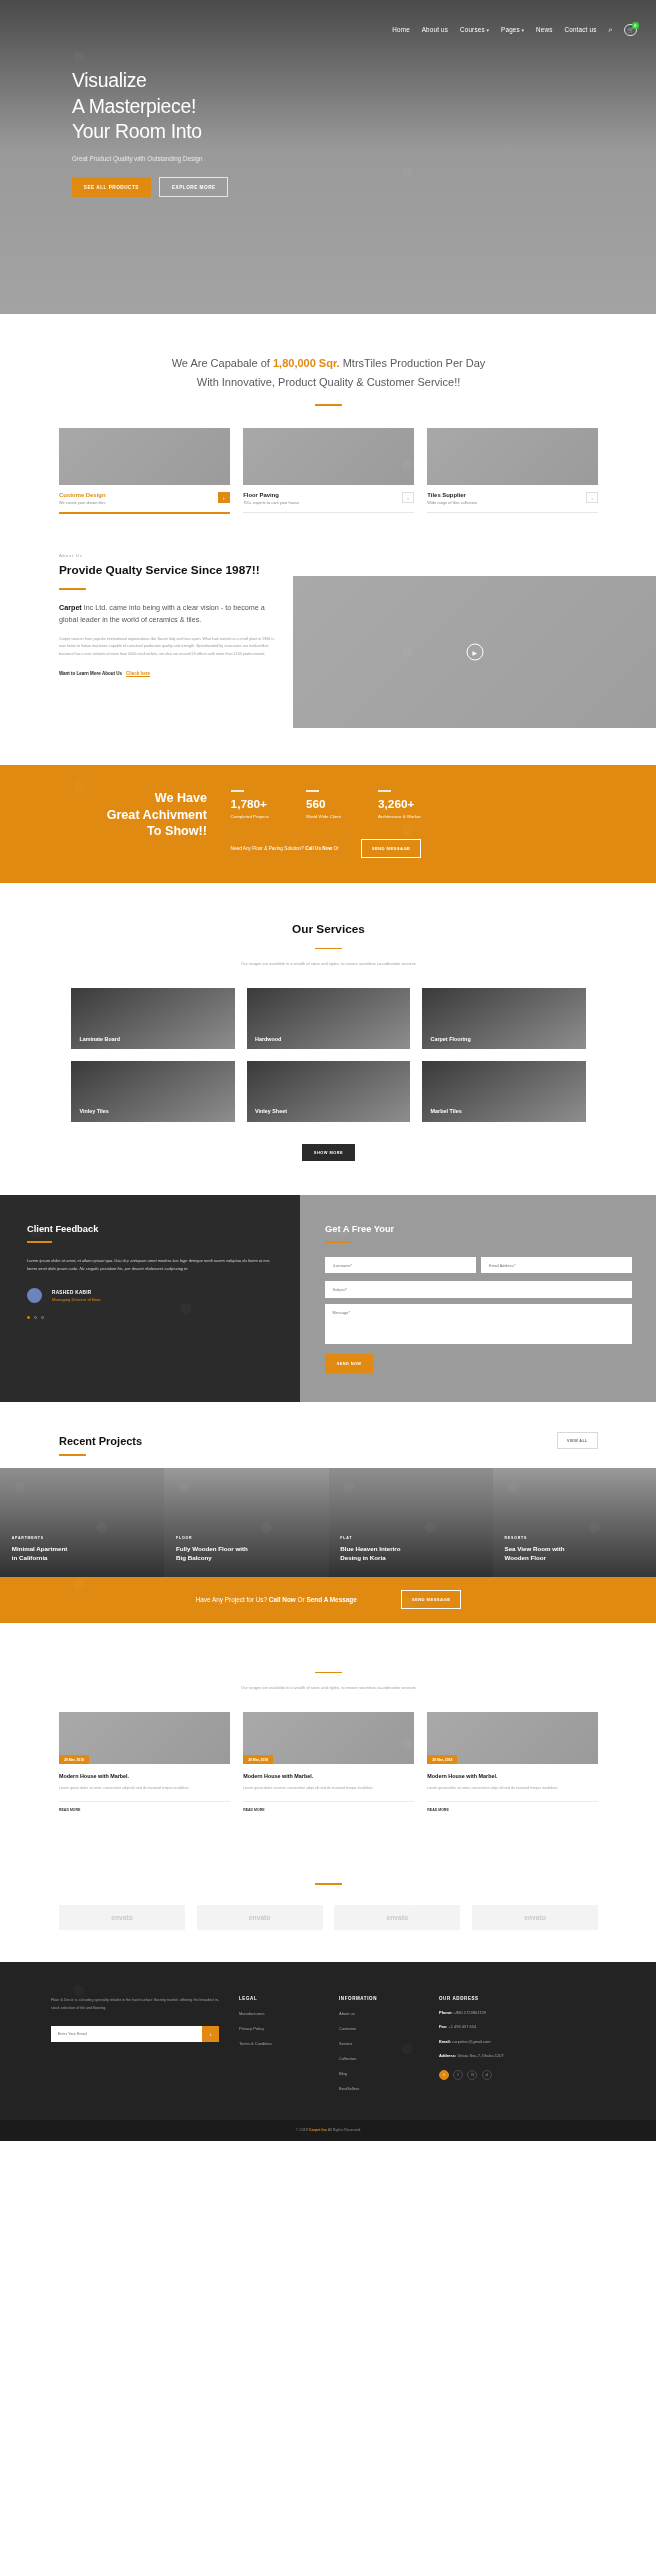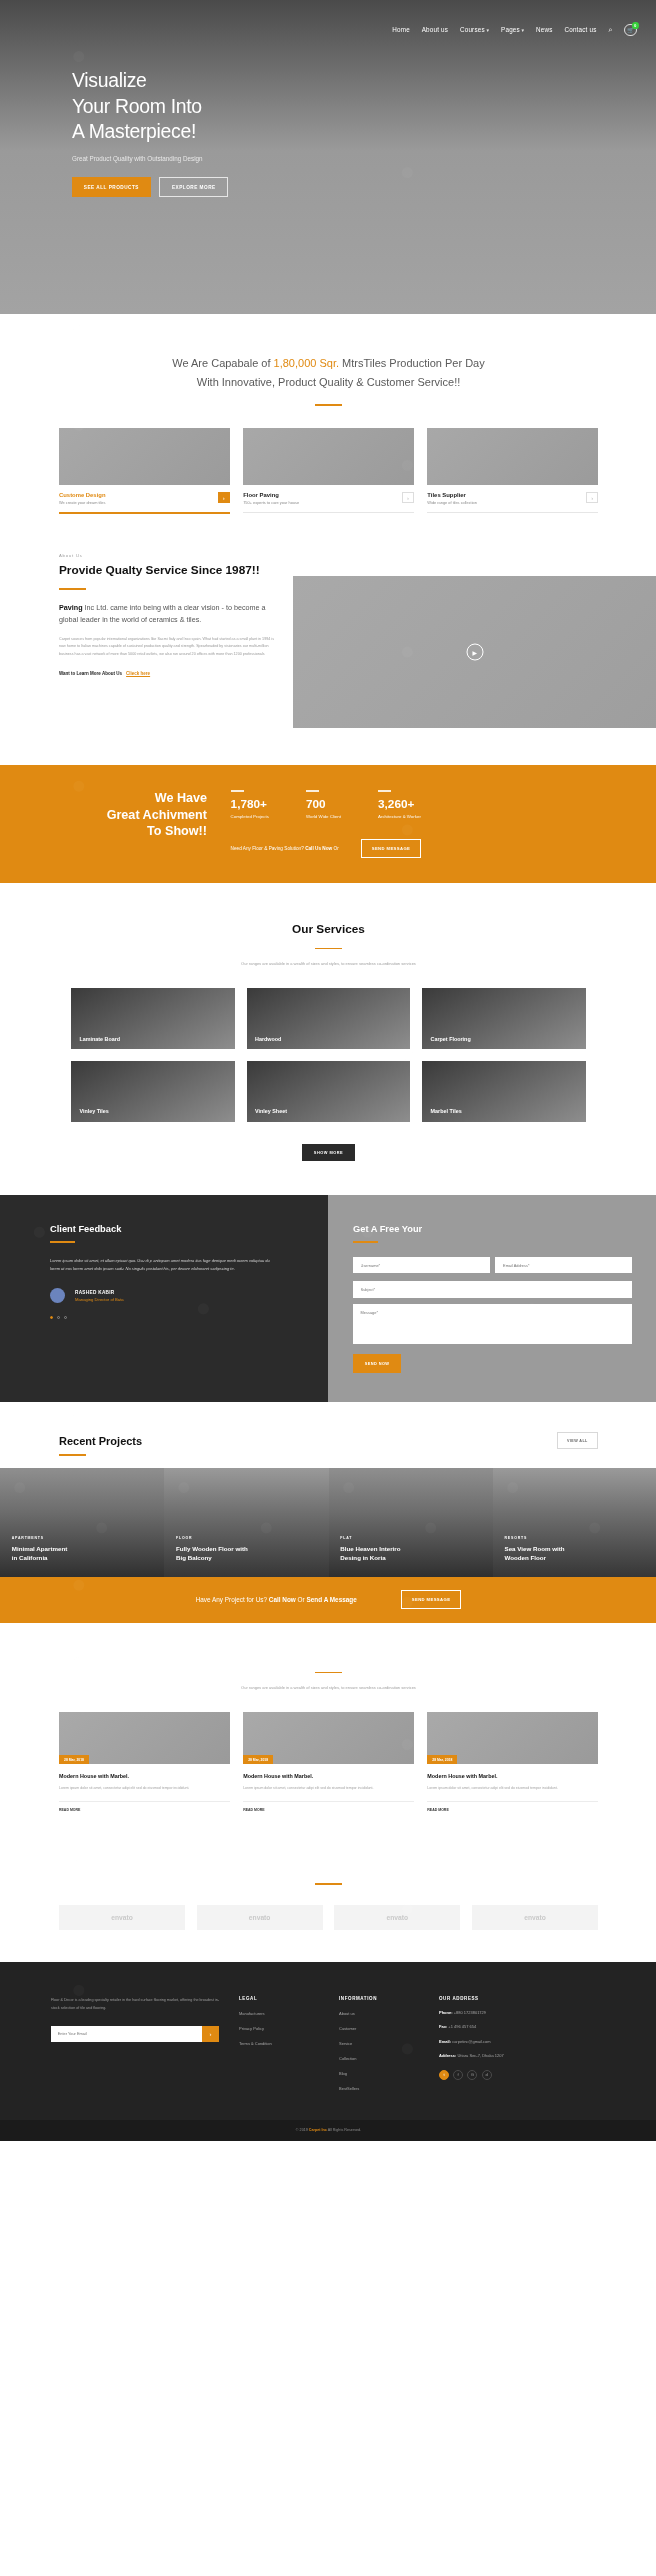--- a/index.html
+++ b/index.html
@@ -51,21 +51,21 @@
   }
   .btn-orange{ background:#e08a12; }
   .btn-ghost{ background:transparent; border:0.8px solid rgba(255,255,255,.75); }
 
   
   .cap{ padding:40px 0 0; text-align:center; }
   .cap h2{
     font-size:11px; font-weight:400; color:#5a5a5a; line-height:1.75;
     max-width:337px; margin:0 auto;
   }
-  .cap h2 b{ color:#e08a12; font-weight:400; }
+  .cap h2 b{ color:#e08a12; font-weight:700; }
   .rule{ width:27px; height:1.7px; background:#e08a12; margin:11.8px auto 0; }
 
   
   .features{ display:flex; gap:13.5px; padding:22px 59px 0; }
   .feat{ flex:1; }
   .feat-img{ height:57px; background:linear-gradient(135deg,#a8a8a8,#9b9b9b); }
   .feat-row{ display:flex; align-items:flex-start; justify-content:space-between; padding:6.7px 0 0; }
   .feat-t{ font-size:5.9px; font-weight:bold; color:#1c1c1c; }
   .feat-t.active{ color:#e08a12; }
   .feat-d{ font-size:3.9px; color:#8a8a8a; margin-top:2.5px; }
@@ -120,21 +120,21 @@
     background:linear-gradient(150deg,#3a3a3a 0%,#8e8e8e 100%);
   }
   .svc span{ position:absolute; left:8.4px; bottom:7.6px; font-size:5.4px; font-weight:bold; }
   .btn-dark{
     margin:22px auto 0; display:block; background:#2b2b2b; color:#fff;
     font-size:3.9px; font-weight:bold; letter-spacing:0.5px; padding:5.9px 11.8px; border:none; cursor:pointer;
   }
 
   
   .fq{ display:flex; }
-  .fb{ width:328px; background:#2b2b2b; color:#fff; padding:29px 50px; }
+  .fb{ width:300px; background:#2b2b2b; color:#fff; padding:29px 27px; }
   .fb h3{ font-size:9.3px; font-weight:bold; }
   .rule-l{ width:25px; height:1.7px; background:#e08a12; margin-top:7.6px; }
   .fb-q{ font-size:4px; font-style:italic; line-height:2.1; color:#d6d6d6; margin-top:13.5px; }
   .fb-who{ display:flex; align-items:center; gap:10px; margin-top:15px; }
   .avatar{ width:15px; height:15px; border-radius:50%; background:#6b84bd; }
   .fb-n{ font-size:4.7px; font-weight:bold; letter-spacing:0.3px; }
   .fb-r{ font-size:4.2px; color:#e08a12; margin-top:2.5px; }
   .dots{ display:flex; gap:3.4px; margin-top:12.6px; }
   .dot{ width:3.4px; height:3.4px; border-radius:50%; border:0.8px solid #888; cursor:pointer; }
   .dot.on{ background:#e08a12; border-color:#e08a12; }
@@ -214,22 +214,22 @@
     <a><span>Courses</span><span class="caret">▾</span></a>
     <a><span>Pages</span><span class="caret">▾</span></a>
     <a>News</a>
     <a>Contact us</a>
     <span class="nav-search">⌕</span>
     <span class="cart">🛒<span class="cart-badge">0</span></span>
   </nav>
   <div class="hero-body">
     <h1 class="hero-title">
       <div>Visualize</div>
+      <div>A Masterpiece!</div>
       <div>Your Room Into</div>
-      <div>A Masterpiece!</div>
     </h1>
     <p class="hero-sub">Great Product Quality with Outstanding Design</p>
     <div class="hero-btns">
       <button class="btn btn-orange">SEE ALL PRODUCTS</button>
       <button class="btn btn-ghost">EXPLORE MORE</button>
     </div>
   </div>
 </section>
 
 <section class="cap wm">
@@ -271,21 +271,21 @@
     </div>
     <div class="feat-line"></div>
   </div>
 </section>
 
 <section class="about wm">
   <div class="about-l">
     <div class="kicker">About Us</div>
     <h2>Provide Qualty Service Since 1987!!</h2>
     <div class="rule" style="margin:10px 0 0"></div>
-    <p class="about-lead"><b>Paving</b><span> Inc Ltd. came into being with a clear vision - to become a global leader in the world of ceramics &amp; tiles.</span></p>
+    <p class="about-lead"><b>Carpet</b><span> Inc Ltd. came into being with a clear vision - to become a global leader in the world of ceramics &amp; tiles.</span></p>
     <p class="about-p">Carpet sources from popular international organizations like Sacmi Italy and Inco spain. What had started as a small plant in 1994 is now home to Italian machines capable of sustained production quality and strength. Spearheaded by visionaries our multi-million business has a vast network of more than 5000 retail outlets, we also run around 20 offices with more than 1200 professionals</p>
     <div class="about-more"><span>Want to Learn More About Us</span><a>Clieck here</a></div>
   </div>
   <div class="about-r">
     <div class="play">▶</div>
   </div>
 </section>
 
 <section class="achieve wm">
   <div class="ach-l">
@@ -295,21 +295,21 @@
   </div>
   <div class="ach-r">
     <div class="ach-stats">
       <div>
         <div class="stat-bar"></div>
         <div class="stat-n">1,780+</div>
         <div class="stat-l">Completed Projects</div>
       </div>
       <div>
         <div class="stat-bar"></div>
-        <div class="stat-n">700</div>
+        <div class="stat-n">560</div>
         <div class="stat-l">World Wide Client</div>
       </div>
       <div>
         <div class="stat-bar"></div>
         <div class="stat-n">3,260+</div>
         <div class="stat-l">Architecture &amp; Worker</div>
       </div>
     </div>
     <div class="ach-cta">
       <div class="ach-cta-t"><span>Need Any Floor &amp; Paving Solution? </span><b>Call Us Now</b><span> Or</span></div>

